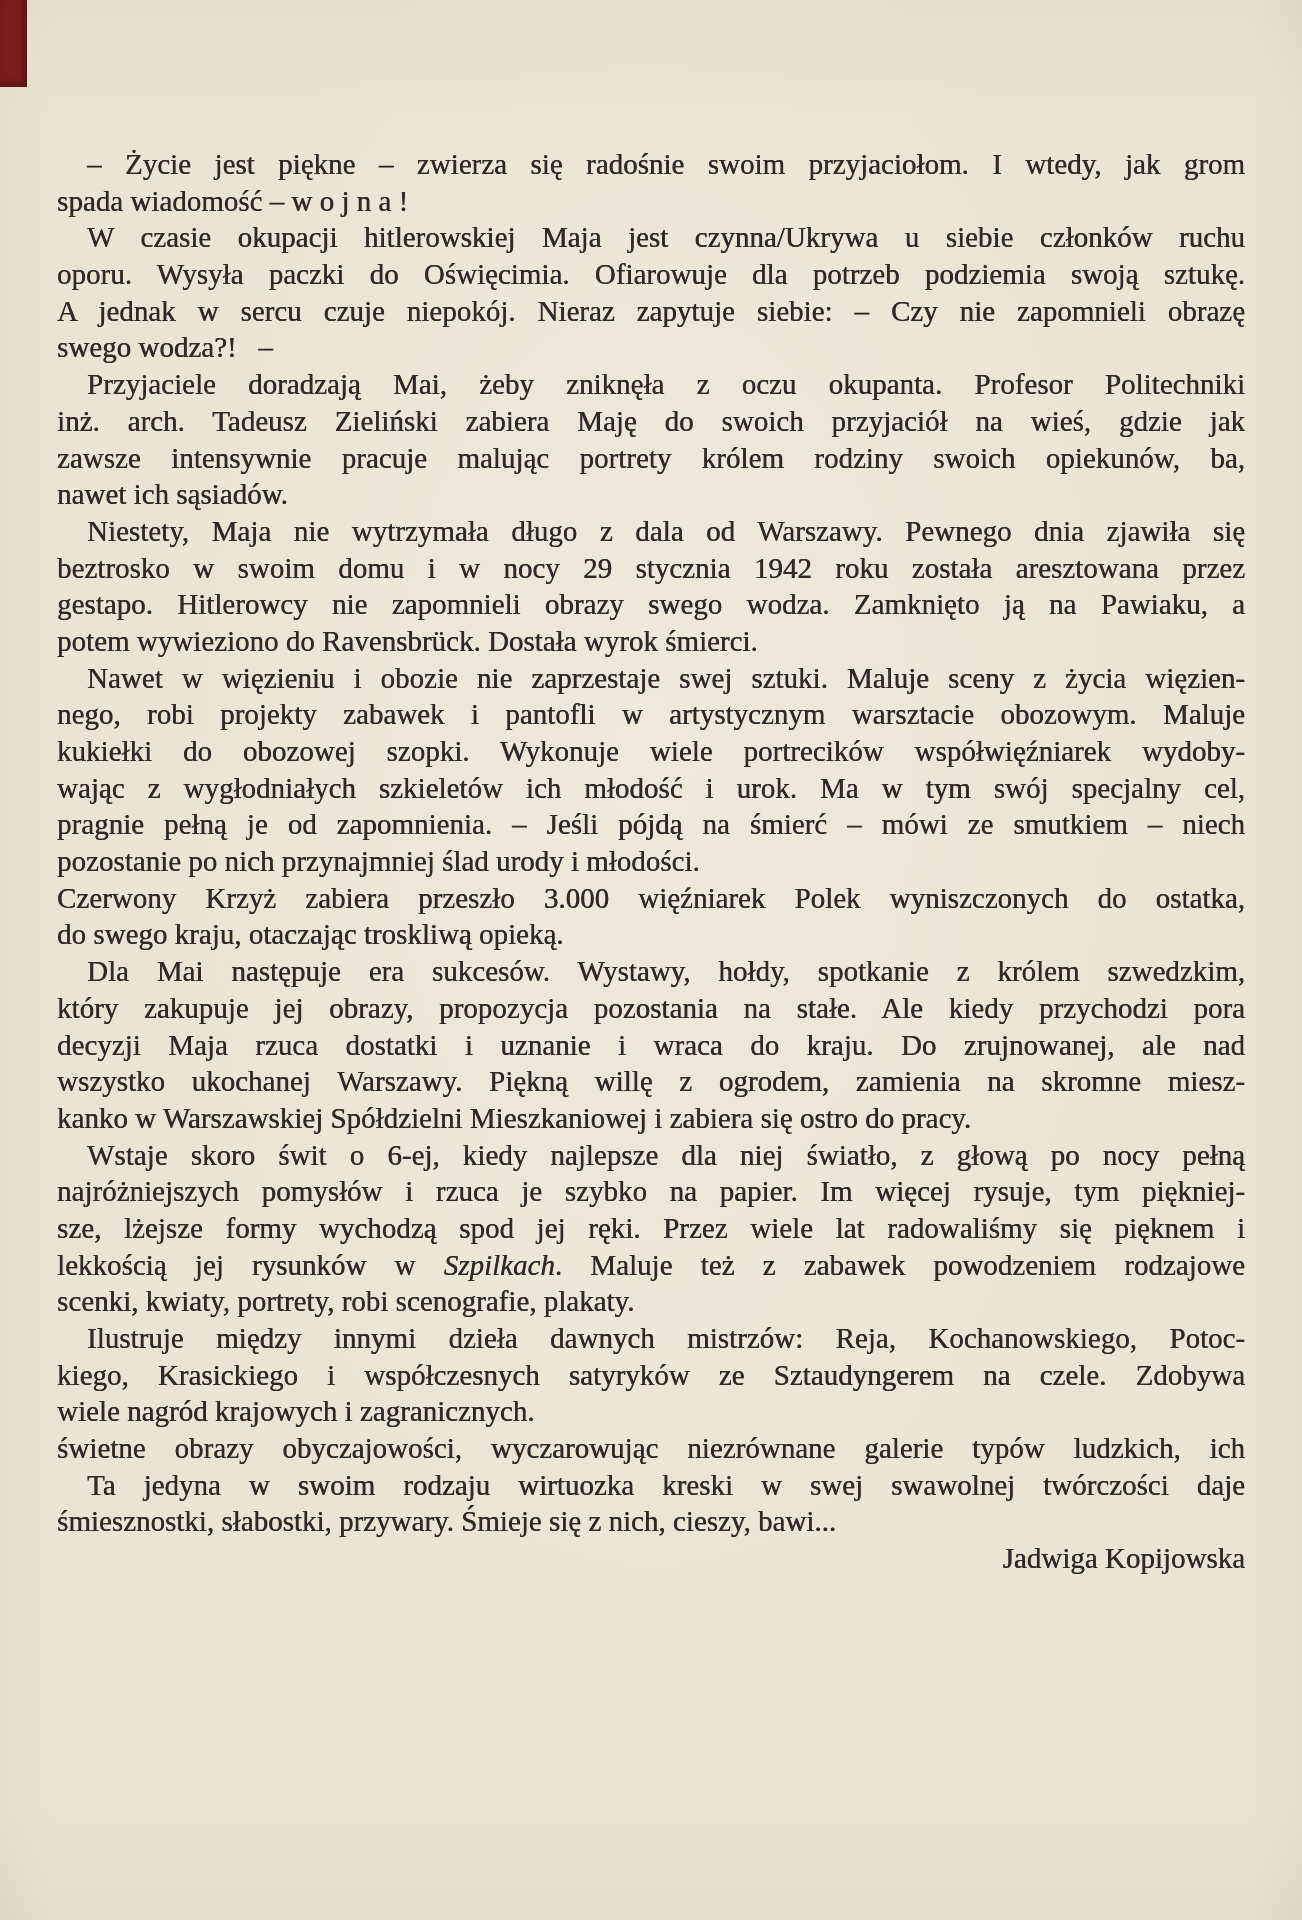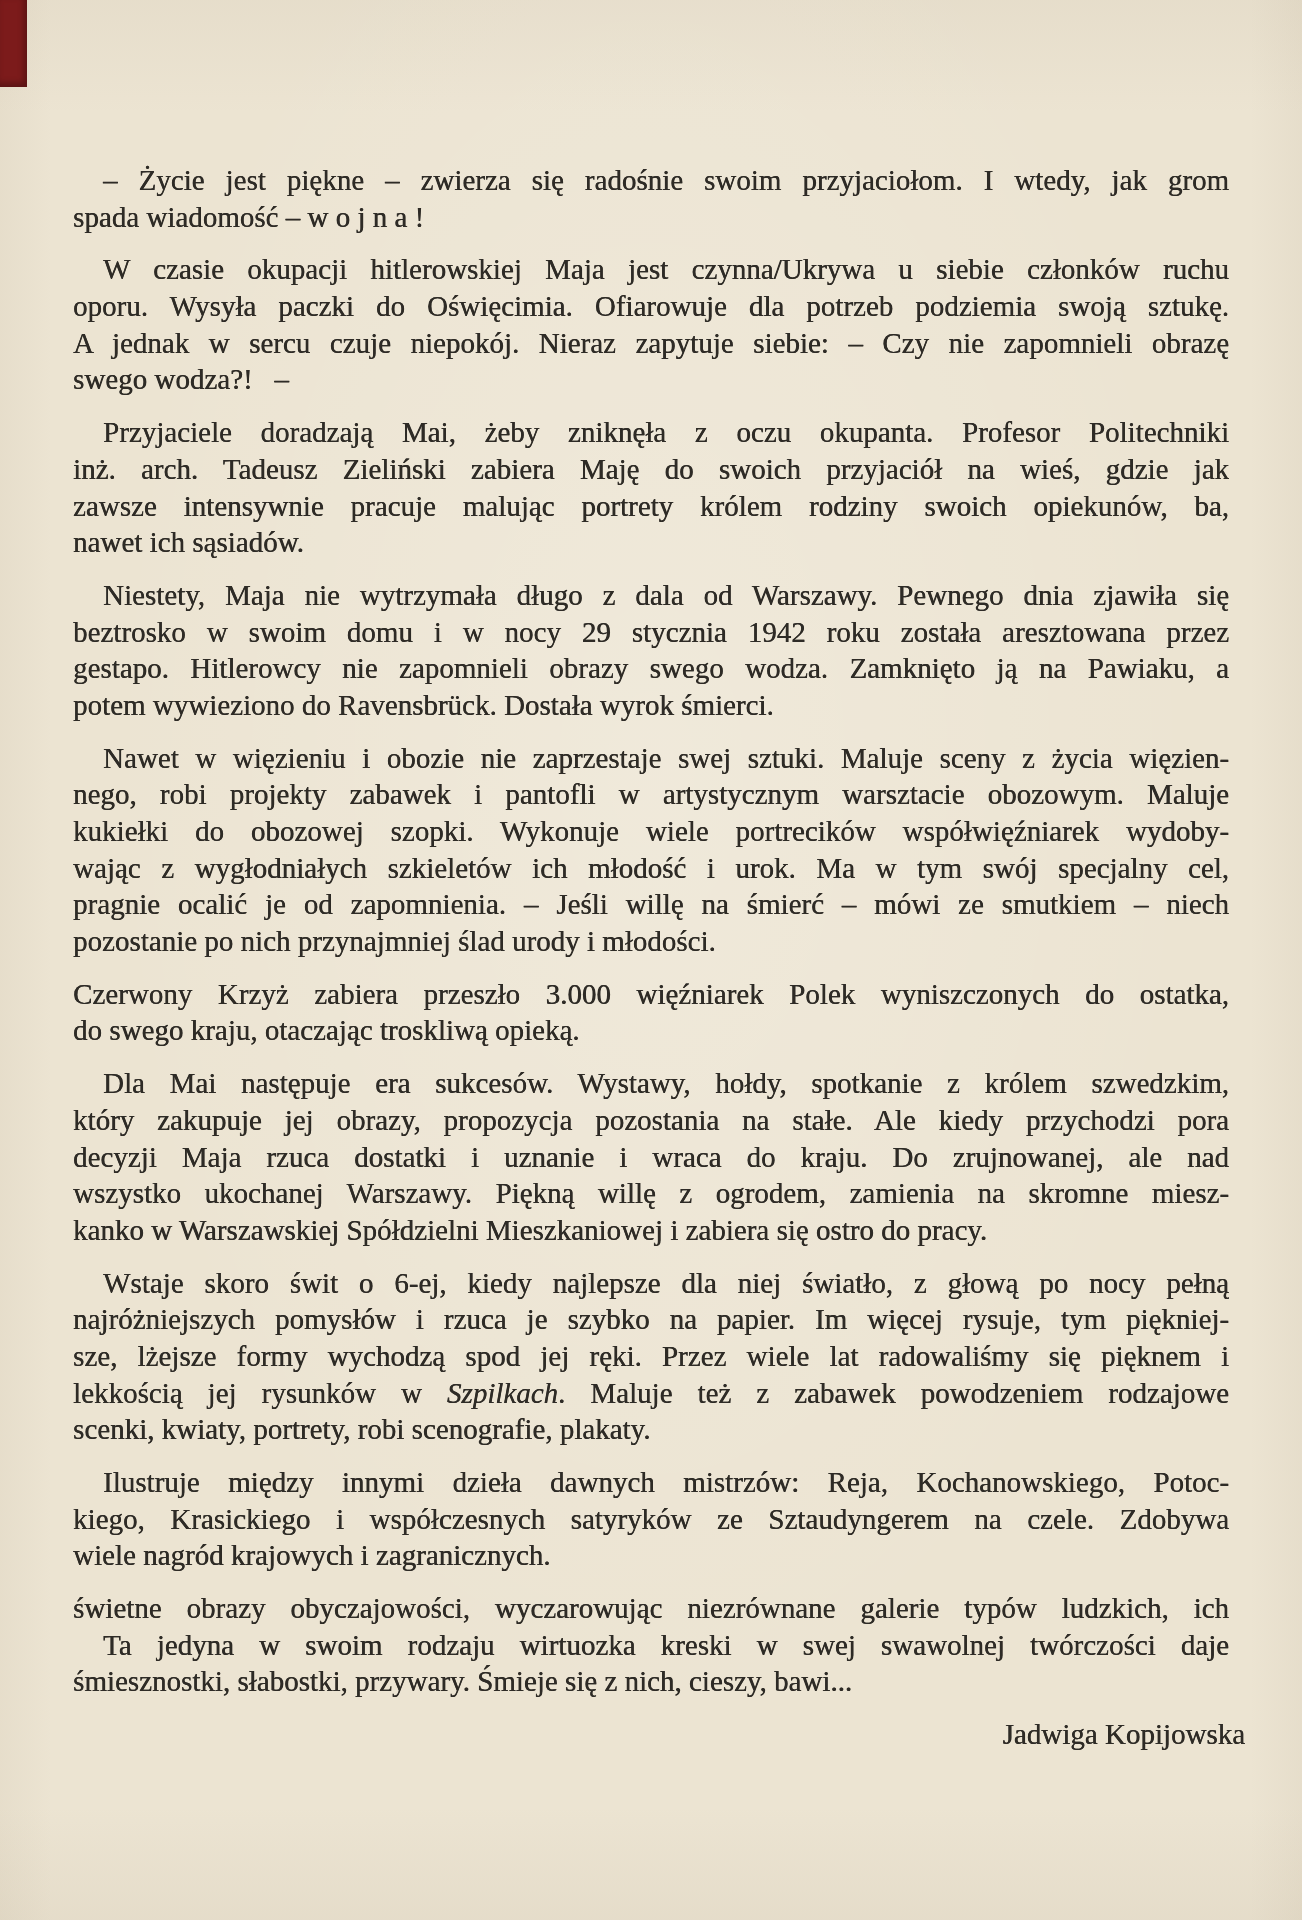--- a/index.html
+++ b/index.html
@@ -33,34 +33,34 @@
   .text-block {
     position: absolute;
     left: 57px;
     top: 146px;
     width: 1188px;
     font-size: 29px;
     line-height: 36.7px;
     color: var(--ink);
     text-shadow: 0.35px 0 0 currentColor;
   }
-  .paragraph { margin: 16px; }
+  .paragraph { margin: 0; }
   .line {
     text-align: justify;
     text-align-last: justify;
     white-space: normal;
     overflow: hidden;
     max-height: 36.7px;
   }
   .line.first { text-indent: 30px; }
   .line.last  { text-align-last: left; }
   .italic { font-style: italic; }
   .signature {
     text-align: right;
-    margin-top: 12px;
+    margin-top: 0;
   }
 </style>
 </head>
 <body>
 
 <div class="paper-texture"></div>
 <div class="corner-mark"></div>
 
 <div class="text-block">
 
@@ -84,21 +84,21 @@
       <div class="line first"><span>Niestety, Maja nie wytrzymała długo z dala od Warszawy. Pewnego dnia zjawiła się</span></div>
       <div class="line"><span>beztrosko w swoim domu i w nocy 29 stycznia 1942 roku została aresztowana przez</span></div>
       <div class="line"><span>gestapo. Hitlerowcy nie zapomnieli obrazy swego wodza. Zamknięto ją na Pawiaku, a</span></div>
       <div class="line last"><span>potem wywieziono do Ravensbrück. Dostała wyrok śmierci.</span></div>
     </div>
     <div class="paragraph">
       <div class="line first"><span>Nawet w więzieniu i obozie nie zaprzestaje swej sztuki. Maluje sceny z życia więzien-</span></div>
       <div class="line"><span>nego, robi projekty zabawek i pantofli w artystycznym warsztacie obozowym. Maluje</span></div>
       <div class="line"><span>kukiełki do obozowej szopki. Wykonuje wiele portrecików współwięźniarek wydoby-</span></div>
       <div class="line"><span>wając z wygłodniałych szkieletów ich młodość i urok. Ma w tym swój specjalny cel,</span></div>
-      <div class="line"><span>pragnie ocalić je od zapomnienia. – Jeśli willę na śmierć – mówi ze smutkiem – niech</span></div>
+      <div class="line"><span>pragnie pełną je od zapomnienia. – Jeśli pójdą na śmierć – mówi ze smutkiem – niech</span></div>
       <div class="line last"><span>pozostanie po nich przynajmniej ślad urody i młodości.</span></div>
     </div>
     <div class="paragraph">
       <div class="line"><span>Czerwony Krzyż zabiera przeszło 3.000 więźniarek Polek wyniszczonych do ostatka,</span></div>
       <div class="line last"><span>do swego kraju, otaczając troskliwą opieką.</span></div>
     </div>
     <div class="paragraph">
       <div class="line first"><span>Dla Mai następuje era sukcesów. Wystawy, hołdy, spotkanie z królem szwedzkim,</span></div>
       <div class="line"><span>który zakupuje jej obrazy, propozycja pozostania na stałe. Ale kiedy przychodzi pora</span></div>
       <div class="line"><span>decyzji Maja rzuca dostatki i uznanie i wraca do kraju. Do zrujnowanej, ale nad</span></div>

